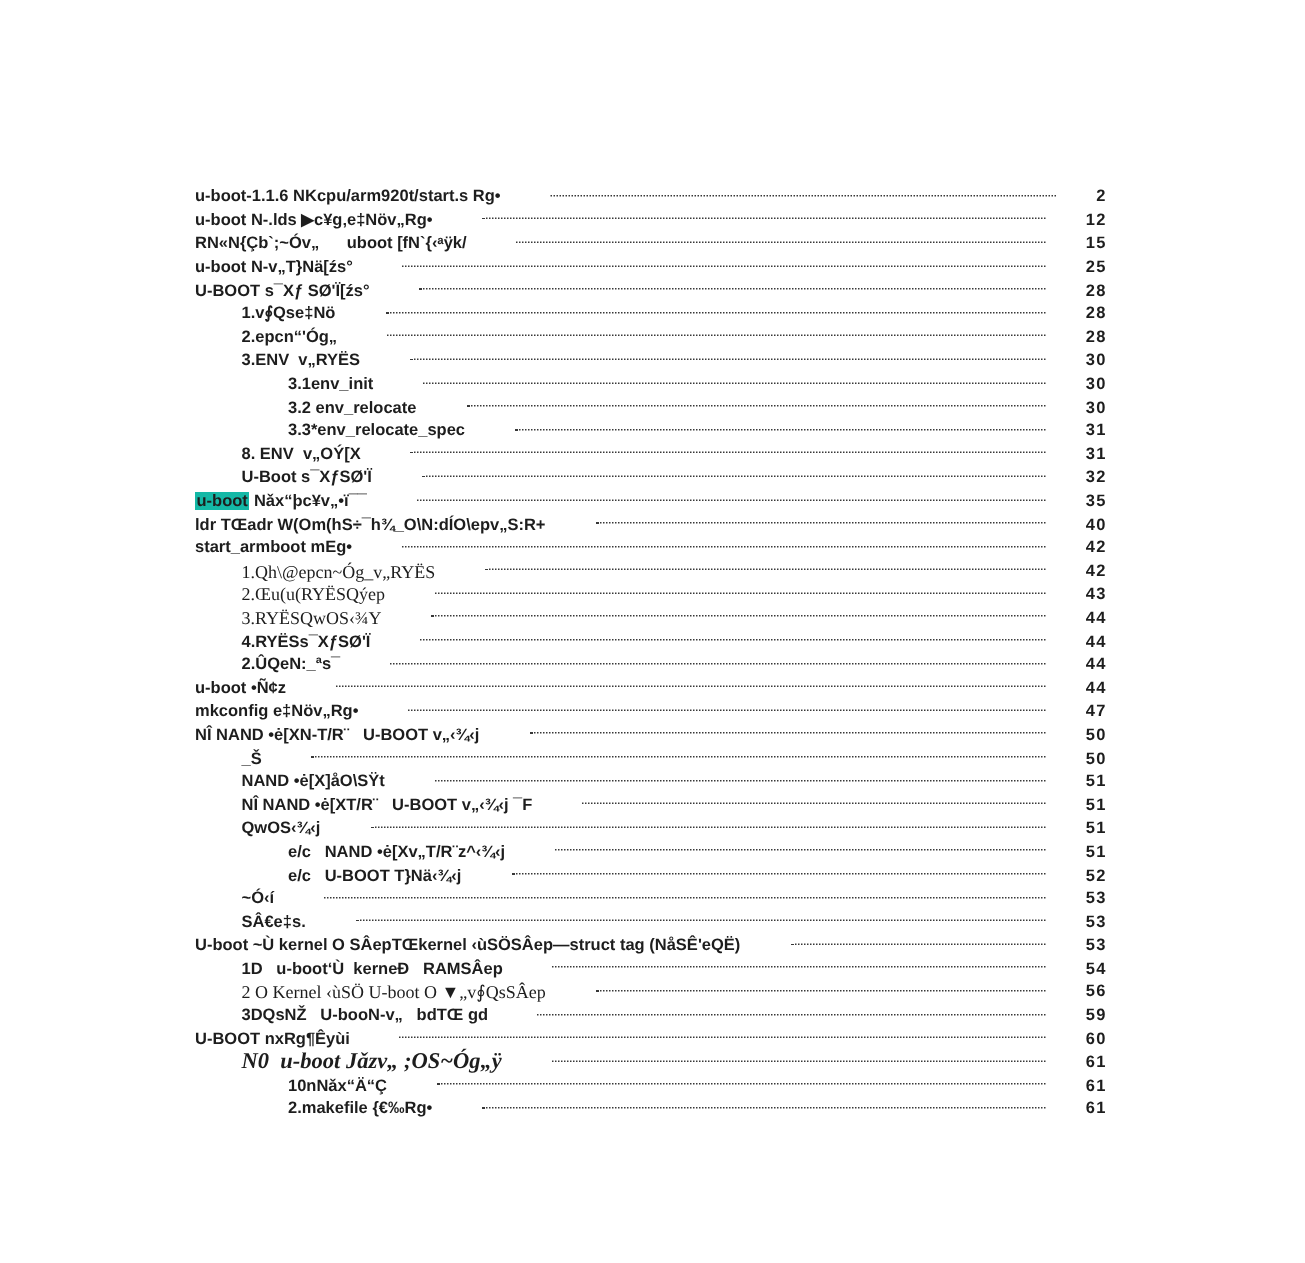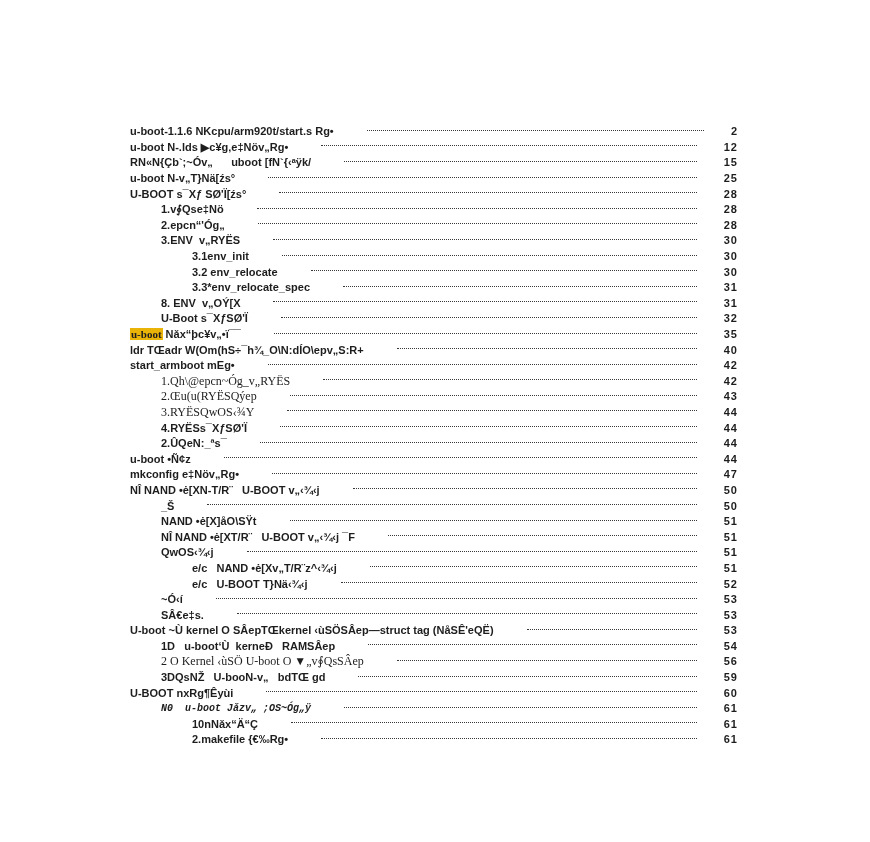--- a/index.html
+++ b/index.html
@@ -5,21 +5,21 @@
   html,body{margin:0;padding:0;background:#ffffff;}
   .page{position:relative;width:870px;height:842px;background:#ffffff;overflow:hidden;
         font-family:"Liberation Sans",sans-serif;}
   .toc{position:absolute;left:130px;top:124px;width:608px;color:#1d1d1d;
        font-size:11px;font-weight:bold;}
   .row{display:flex;align-items:center;height:15.6px;gap:24px;}
   .row .txt{white-space:pre;line-height:13px;flex:0 0 auto;}
   .indent-1{padding-left:31px;}
   .indent-2{padding-left:62px;}
   .row.serif .txt{font-family:"Liberation Serif",serif;font-weight:normal;font-size:12px;}
-  .row.italic .txt{font-family:Liberation Mono, monospace;font-style:italic;font-weight:bold;font-size:10px;}
+  .row.italic .txt{font-family:Liberation Serif, serif;font-style:italic;font-weight:bold;font-size:15px;}
   .leader{flex:1 1 auto;margin:0 3px 3px 9px;border-bottom:1.6px dotted #383838;min-width:14px;}
   .pg{line-height:13px;flex:0 0 auto;letter-spacing:1px;}
   .hl{padding:0 1px;}
 </style>
 </head>
 <body>
 
 <div class="page">
   <div class="toc" id="toc" style="color: rgb(29, 29, 29);">
       <div class="row indent-0">
@@ -81,21 +81,21 @@
         <span class="txt">8. ENV  v„OÝ[X</span>
         <span class="leader"></span>
         <span class="pg">31</span>
       </div>
       <div class="row indent-1">
         <span class="txt">U-Boot s¯XƒSØ'Ï</span>
         <span class="leader"></span>
         <span class="pg">32</span>
       </div>
       <div class="row indent-0">
-        <span class="txt"><span class="hl" style="background: #eab308; font-family: Liberation Serif, serif;">u-boot</span> Nǎx“þc¥v„•ï¯¯</span>
+        <span class="txt"><span class="hl" style="background: #14b8a6;">u-boot</span> Nǎx“þc¥v„•ï¯¯</span>
         <span class="leader"></span>
         <span class="pg">35</span>
       </div>
       <div class="row indent-0">
         <span class="txt">ldr TŒadr W(Om(hS÷¯h¾_O\N:dÍO\epv„S:R+</span>
         <span class="leader"></span>
         <span class="pg">40</span>
       </div>
       <div class="row indent-0">
         <span class="txt">start_armboot mEg•</span>

